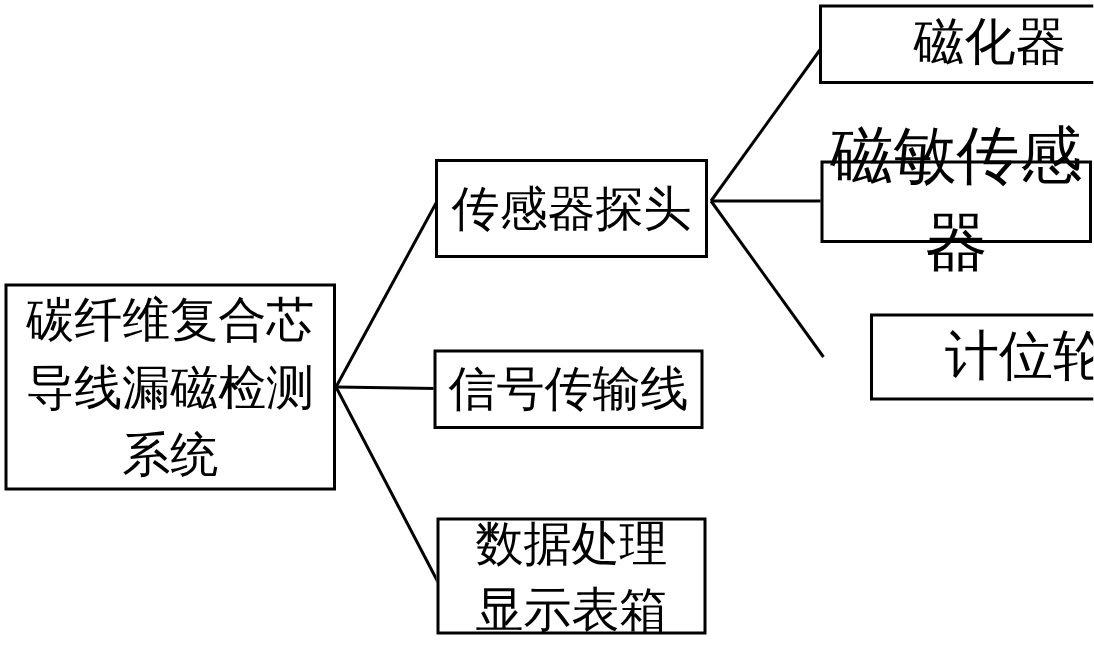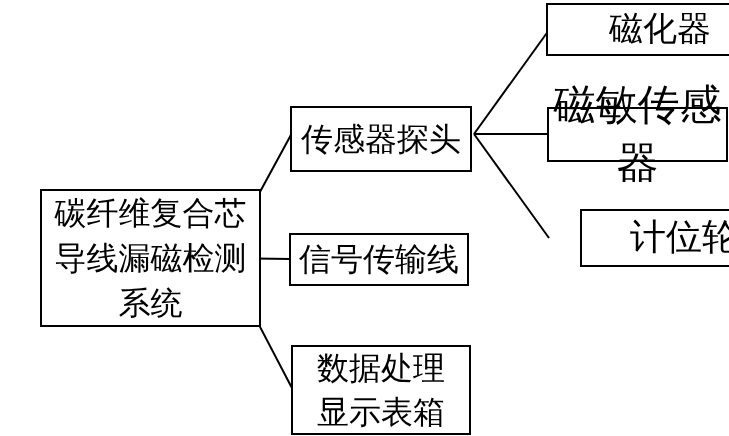--- a/index.html
+++ b/index.html
@@ -30,24 +30,24 @@
     border: 2px solid #000000;
     background: #ffffff;
     display: flex;
     align-items: center;
     justify-content: center;
     text-align: center;
     white-space: pre-line;
     line-height: 1.38;
     font-size: 32px;
   }
-  .node-root        { left: 3px;   top: 189px; width: 221px; height: 138px; line-height: 45px; margin-left: 37px; }
+  .node-root        { left: 3px;   top: 189px; width: 221px; height: 138px; line-height: 45px; }
   .node-m1          { left: 290px; top: 106px; width: 182px; height: 66px; }
   .node-m2          { left: 289px; top: 233px; width: 180px; height: 53px; }
-  .node-m3          { left: 291px; top: 345px; width: 180px; height: 90px; line-height: 44px; }
+  .node-m3          { left: 291px; top: 345px; width: 180px; height: 78px; line-height: 44px; }
   .node-r1          { left: 546px; top: 3px;   width: 204px; height: 53px; font-size: 34px; padding-left: 24px; }
   .node-r2          { left: 547px; top: 107px; width: 181px; height: 55px; font-size: 42px; }
   .node-r3          { left: 548px; top: 209px; width: 208px; height: 58px; font-size: 36px; margin-left: 32px; }
 </style>
 </head>
 <body>
 
 <div class="canvas">
 
   <svg class="connectors" viewBox="0 0 729 436" xmlns="http://www.w3.org/2000/svg">

